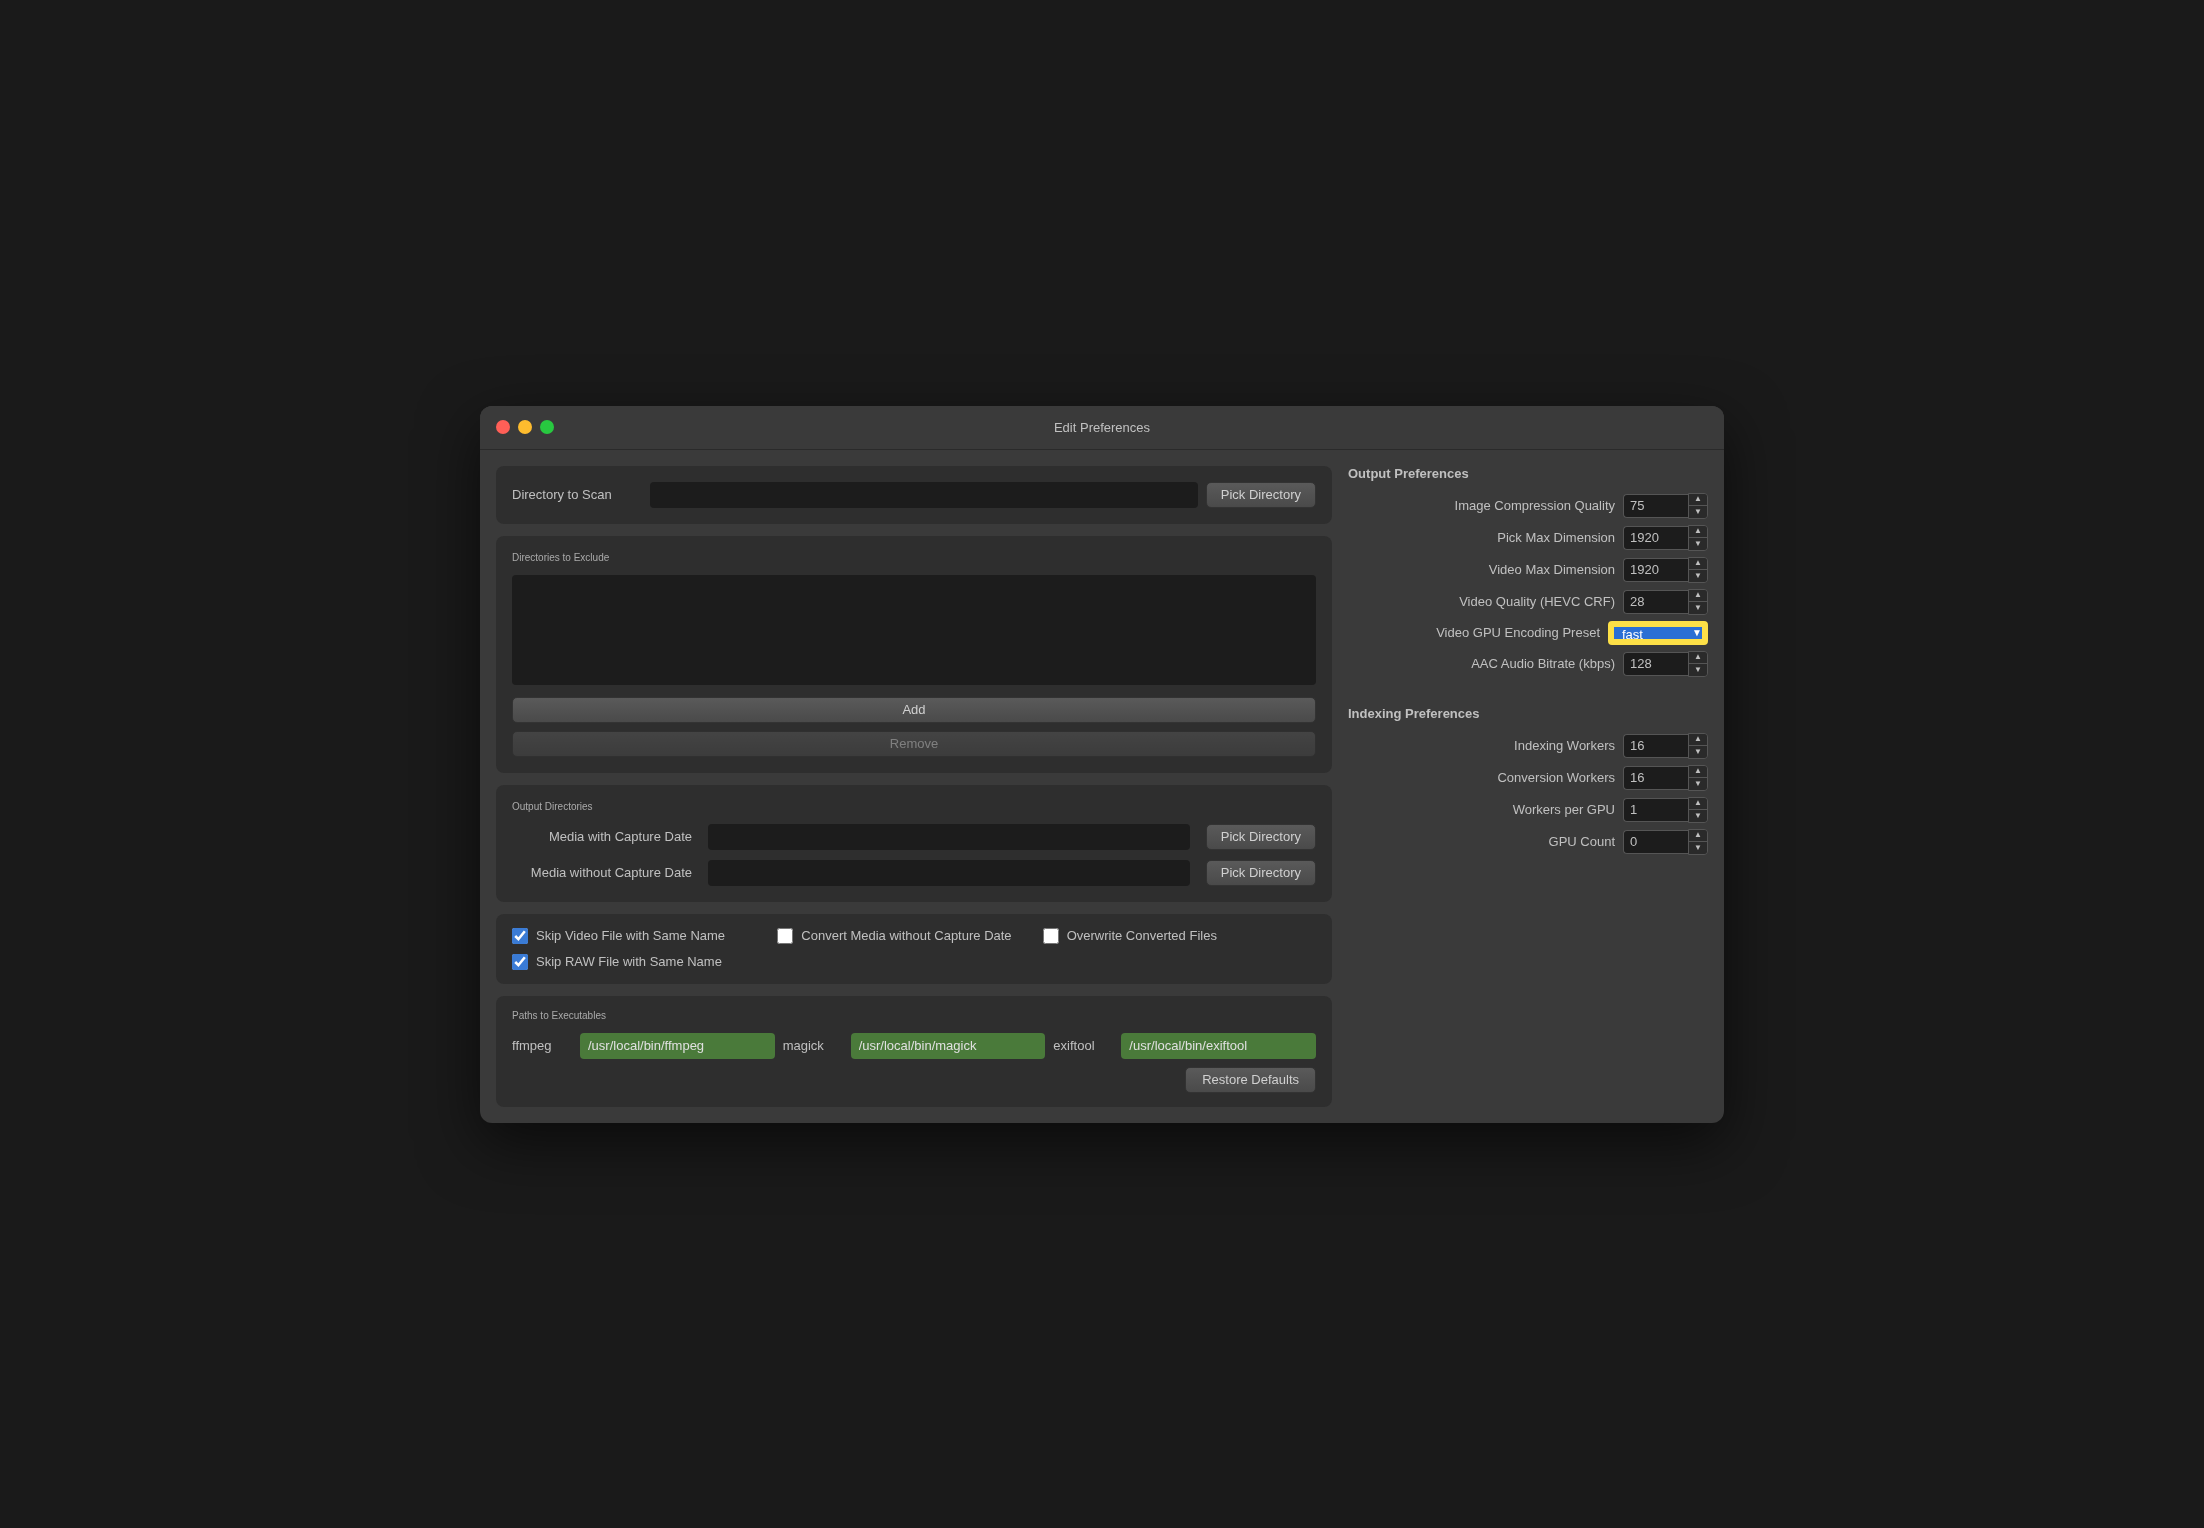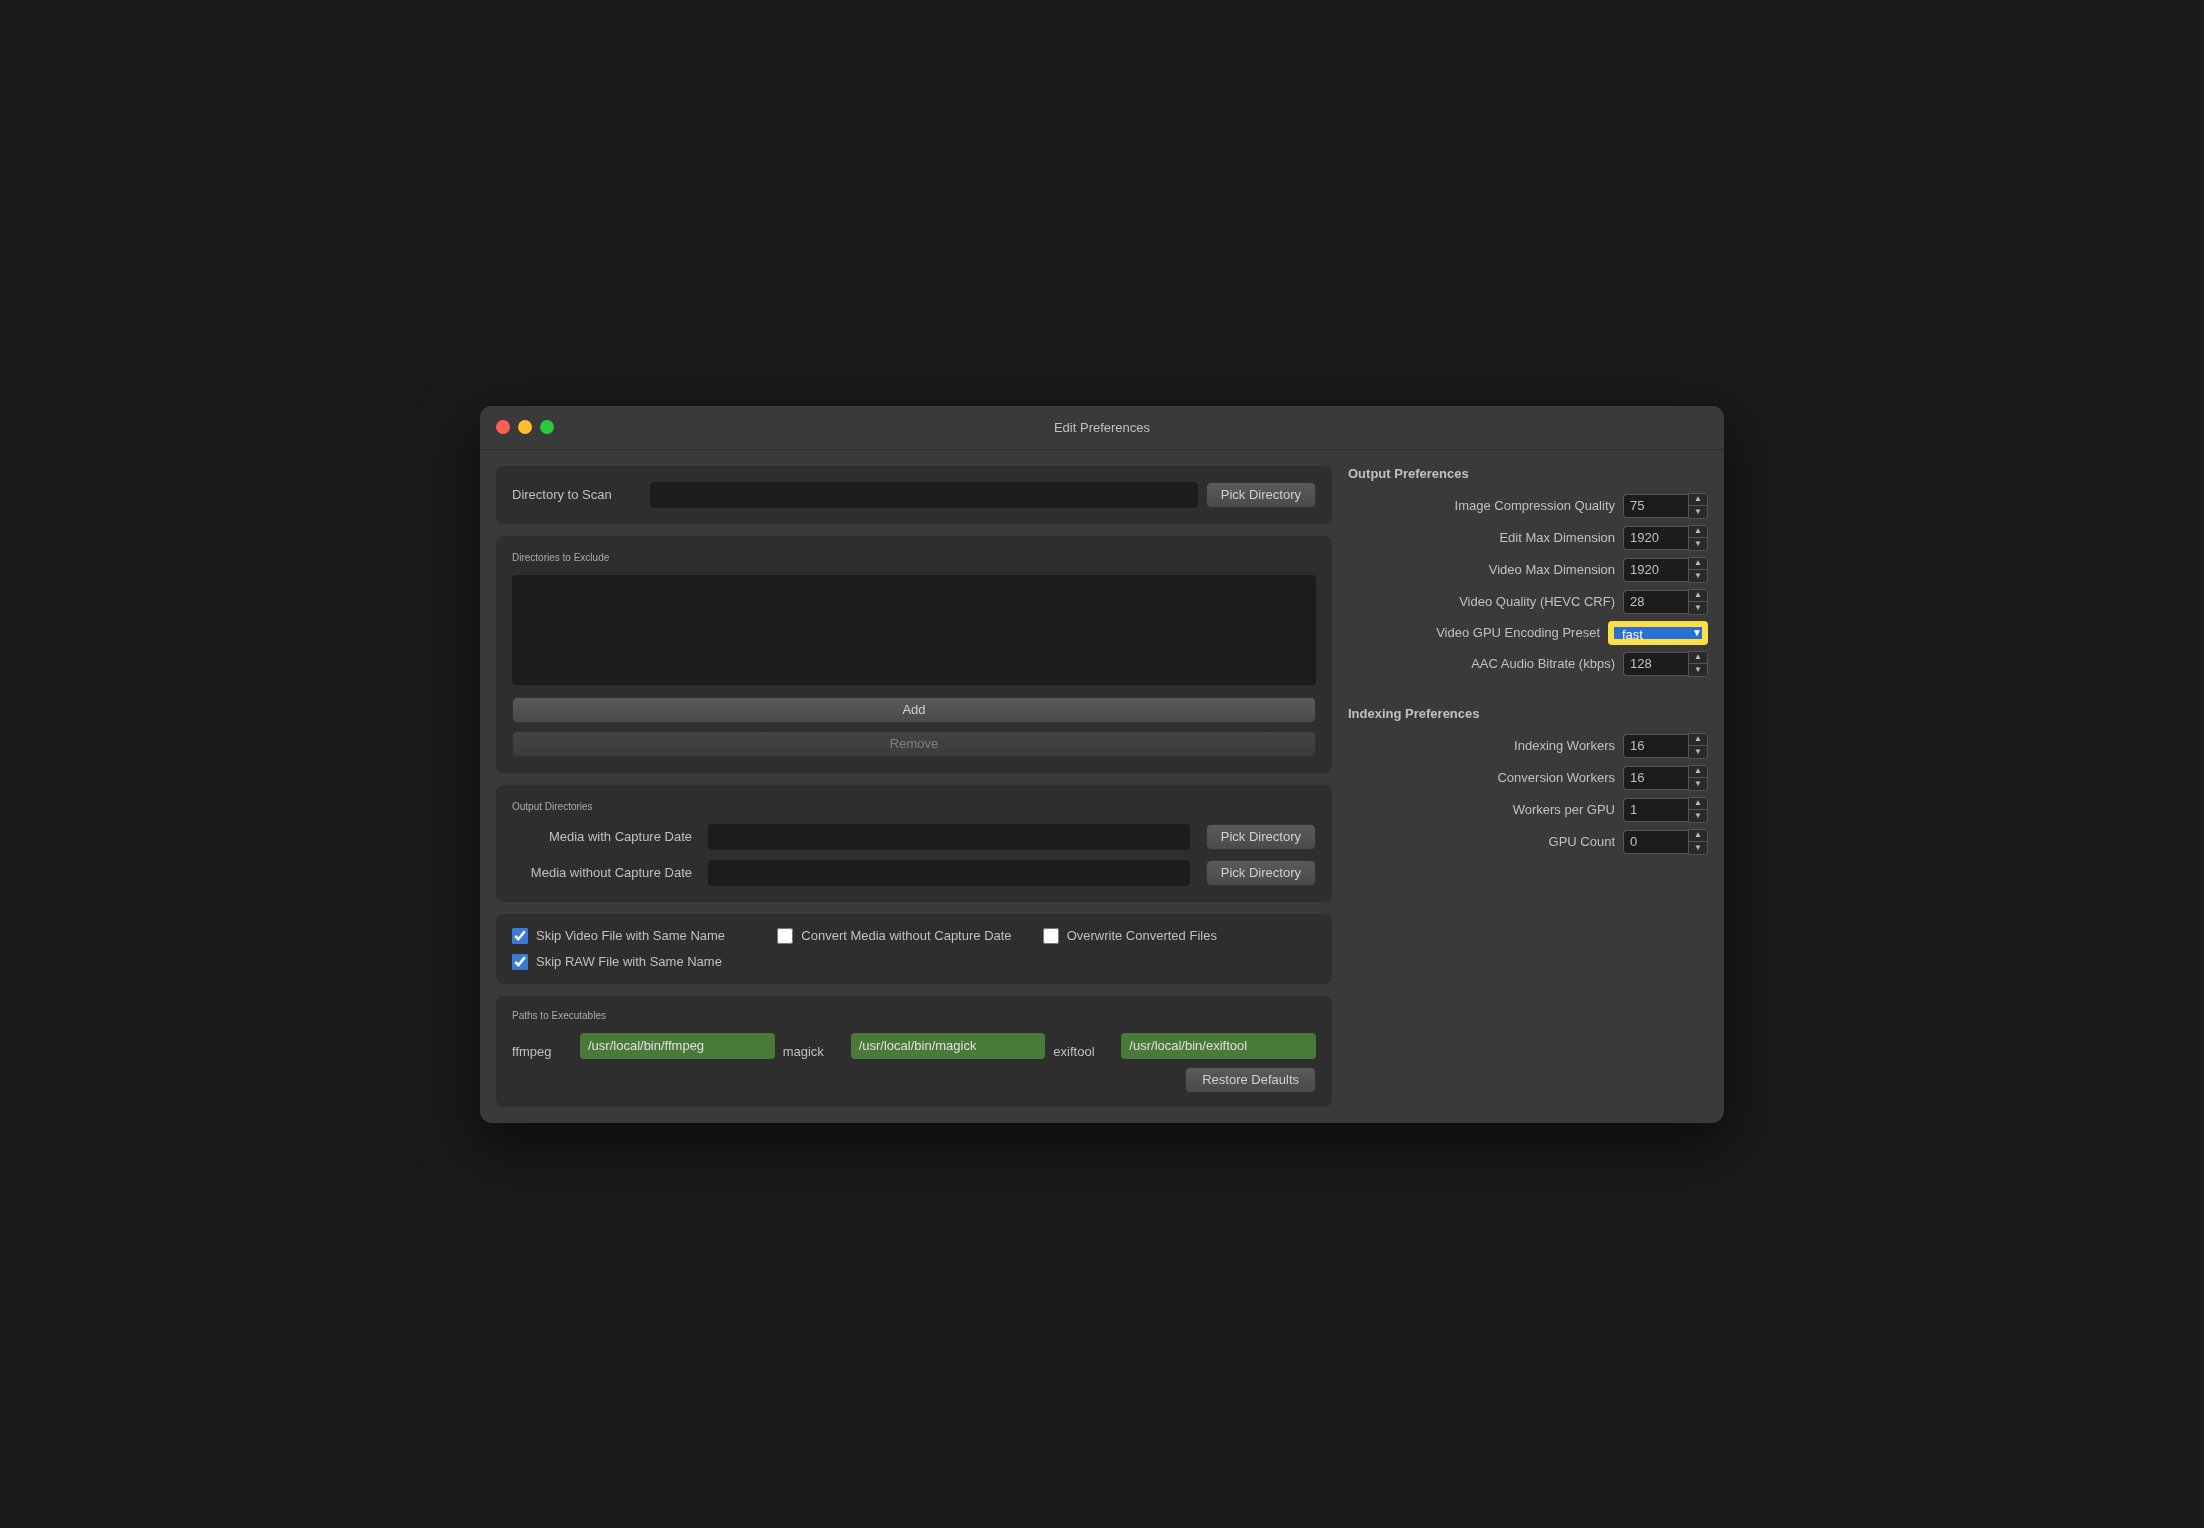--- a/index.html
+++ b/index.html
@@ -197,21 +197,21 @@
     }
 
     .executables-section {
       background: #2e2e2e;
       border-radius: 8px;
       padding: 14px 16px;
     }
 
     .exec-row {
       display: flex;
-      align-items: flex-end;
+      align-items: center;
       gap: 8px;
       flex-wrap: wrap;
     }
 
     .exec-label {
       color: #c0c0c0;
       font-size: 13px;
       min-width: 60px;
     }
 
@@ -448,21 +448,21 @@
           <div class="spinner-wrapper">
             <input class="spinner-value" type="text" value="75" style="">
             <div class="spinner-arrows">
               <button class="spinner-arrow">▲</button>
               <button class="spinner-arrow">▼</button>
             </div>
           </div>
         </div>
 
         <div class="pref-row">
-          <span class="pref-label">Edit Max Dimension</span>
+          <span class="pref-label">Pick Max Dimension</span>
           <div class="spinner-wrapper">
             <input class="spinner-value" type="text" value="1920" style="">
             <div class="spinner-arrows">
               <button class="spinner-arrow">▲</button>
               <button class="spinner-arrow">▼</button>
             </div>
           </div>
         </div>
 
         <div class="pref-row">

